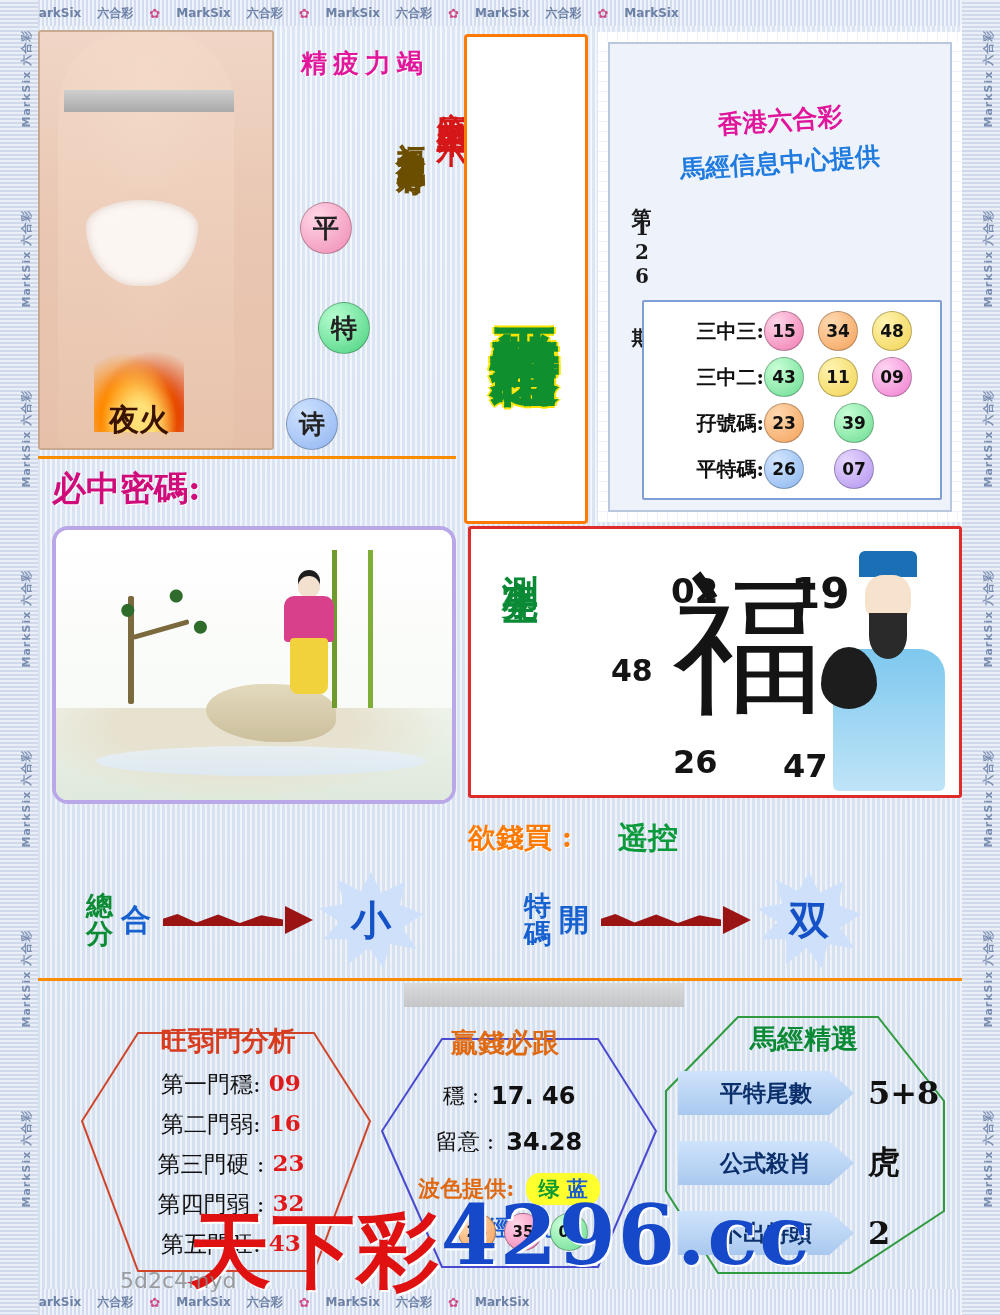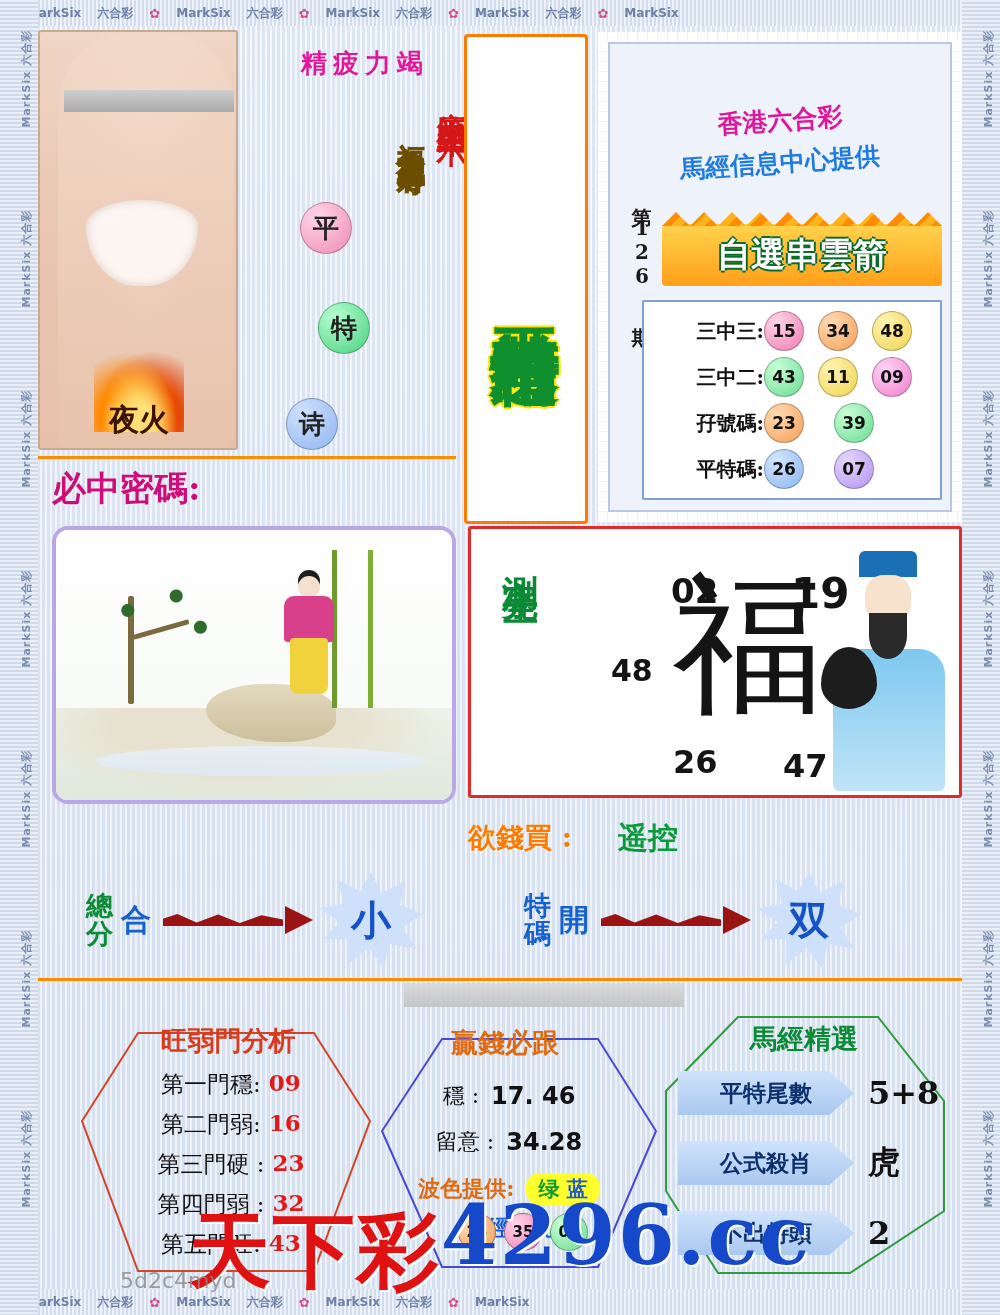--- a/index.html
+++ b/index.html
@@ -35,21 +35,21 @@
     display:flex; align-items:center; gap:16px; overflow:hidden;
     font-size:12px; color:#6d80a6; font-weight:bold;
   }
   .topband { top:0; } .botband { bottom:0; }
   .flower { color:#cf4b8a; font-size:13px; }
 
   .canvas { position:absolute; left:38px; top:26px; width:924px; height:1263px; }
 
   
   .photo {
-    position:absolute; left:0; top:4px; width:200px; height:420px;
+    position:absolute; left:0; top:4px; width:236px; height:420px;
     background:linear-gradient(180deg,#f0d6c6,#e9c7b3 45%,#e7c0aa);
     border:2px solid #c9a98f; border-radius:3px; overflow:hidden;
   }
   .photo .body {
     position:absolute; left:18px; top:0; width:176px; height:420px;
     background:
       radial-gradient(ellipse 60% 40% at 50% 12%, #f3d9c8 0%, rgba(243,217,200,0) 70%),
       radial-gradient(ellipse 40% 30% at 50% 55%, #eecdb9 0%, rgba(238,205,185,0) 70%),
       linear-gradient(180deg,#f2d8c7,#e8c3ac);
     border-radius:40% 40% 8% 8% / 18% 18% 4% 4%;
@@ -451,21 +451,20 @@
   </div>
 
   <div class="codebar">
     <div class="lbl">必中密碼:</div>
   </div>
 
   <div class="stamp">
     <div class="hdr1">香港六合彩</div>
     <div class="hdr2">馬經信息中心提供</div>
     <div class="period">第 126 期</div>
-    <div class="banner">自選串雲箭</div>
 
     <div class="tbl">
       <div class="trow">
         <div class="rl">三中三:</div>
         <div class="ball b-pink">15</div>
         <div class="ball b-orng">34</div>
         <div class="ball b-yell">48</div>
       </div>
       <div class="trow">
         <div class="rl">三中二:</div>

